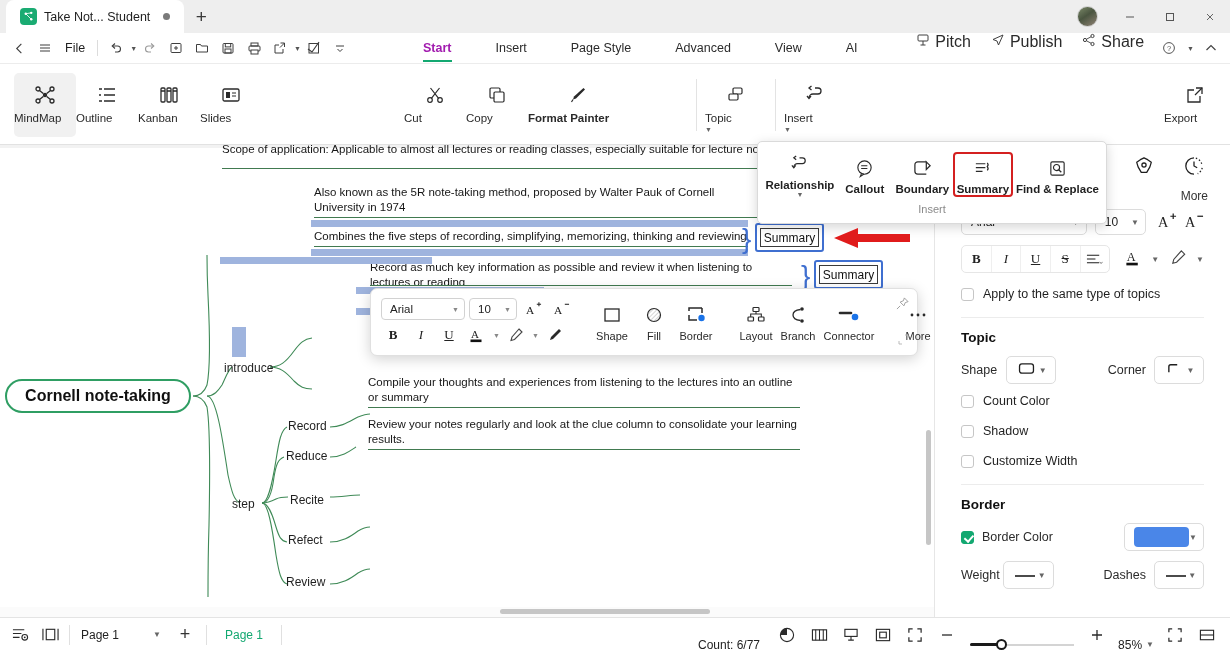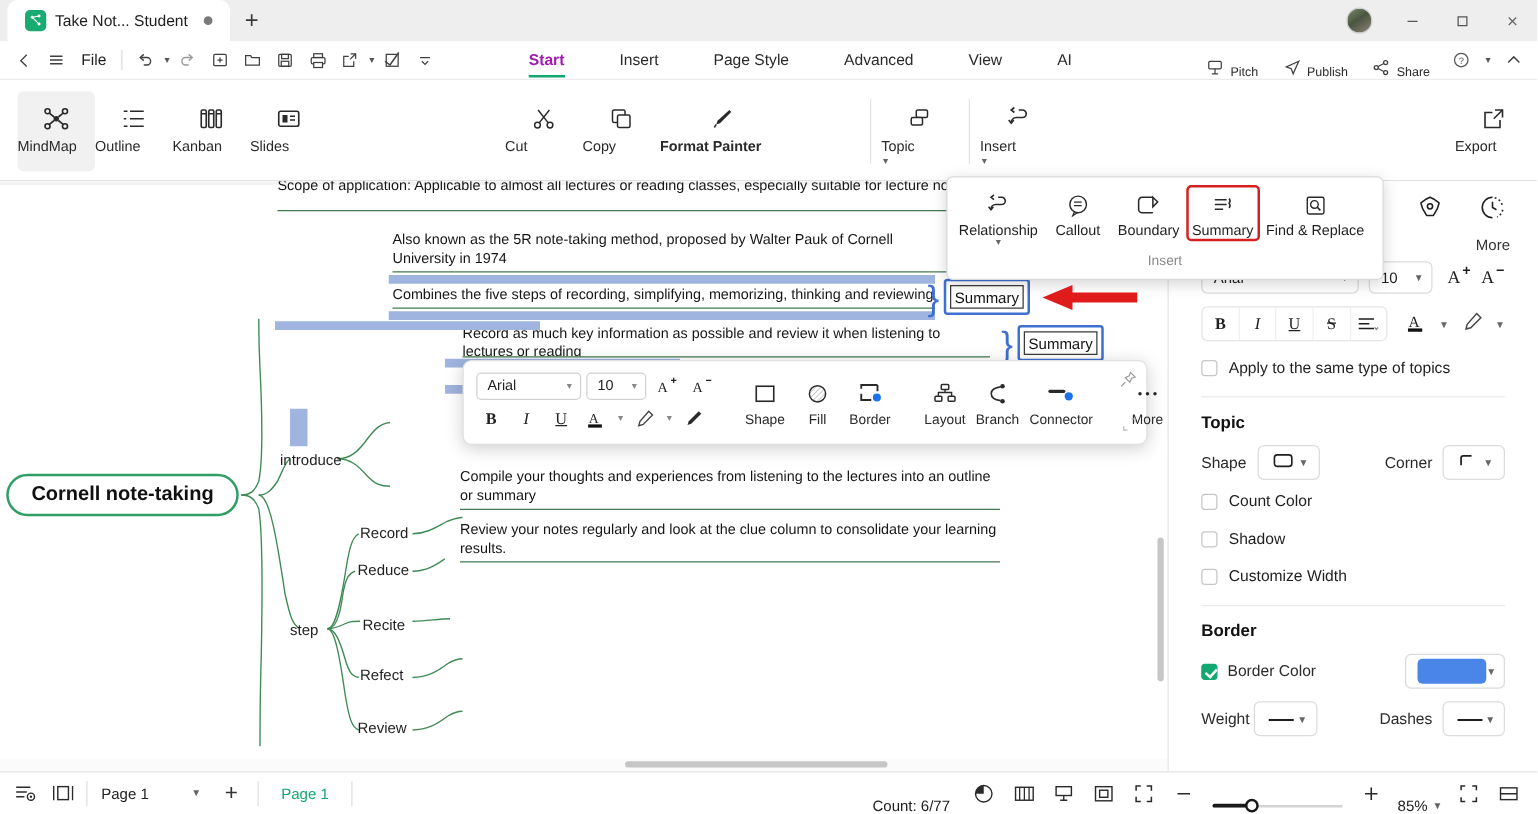--- a/index.html
+++ b/index.html
@@ -60,21 +60,21 @@
   .ribbon-tabs { display:flex; align-items:center; margin-left:48px; gap:0; }
   .rtab {
     padding:0 22px; height:31px; display:flex; align-items:center;
     font-size:12.5px; color:#2b2b2b; position:relative;
   }
   .rtab.active { color:#a21caf; font-weight:bold; }
   .rtab.active::after {
     content:""; position:absolute; left:22px; right:22px; bottom:2px; height:2px; background:#13a871;
   }
   .mb-right { margin-left:auto; display:flex; align-items:center; padding-right:6px; gap:4px; }
-  .mb-right-item { display:flex; align-items:flex-end; gap:5px; padding:0 8px; height:31px; font-size:10px; color:#2b2b2b; }
+  .mb-right-item { display:flex; align-items:flex-start; gap:5px; padding:0 8px; height:31px; font-size:16px; color:#2b2b2b; }
 
   
   .ribbon {
     position:absolute; left:0; top:64px; width:1230px; height:81px;
     background:#ffffff; border-bottom:1px solid #e2e2e2;
   }
   .rb-group { position:absolute; top:0; height:81px; display:flex; align-items:center; }
   .rb-item {
     width:62px; height:64px; display:flex; flex-direction:column;
     justify-content:flex-start; padding-top:9px;
@@ -85,21 +85,21 @@
   .rb-item.sel { background:#f1f1f1; }
   .rb-item .dc { font-size:7px; color:#666; line-height:8px; margin-top:2px; }
   .rb-div { width:1px; height:52px; background:#e3e3e3; margin:0 8px; }
 
   
   .insert-panel {
     position:absolute; left:757px; top:141px; width:350px; height:83px;
     background:#ffffff; border:1px solid #dadada; border-radius:5px;
     box-shadow:0 3px 12px rgba(0,0,0,0.17); z-index:40;
   }
-  .ip-row { display:flex; align-items:flex-start; padding:6px 4px 0 4px; }
+  .ip-row { display:flex; align-items:center; padding:6px 4px 0 4px;font-weight:bold; }
   .ip-item {
     display:flex; flex-direction:column; align-items:center; justify-content:flex-start;
     padding:4px 5px 2px 5px; border-radius:4px; min-width:54px;
   }
   .ip-item .ic { height:24px; display:flex; align-items:center; justify-content:center; }
   .ip-item .lb { font-size:11.5px; margin-top:3px; white-space:nowrap; }
   .ip-item .dc { font-size:7px; color:#666; line-height:8px; }
   .ip-item.highlight { border:2px solid #d42020; padding:2px 3px 0 3px; }
   .ip-footer { text-align:center; font-size:11px; color:#8a8a8a; margin-top:2px; }
 

